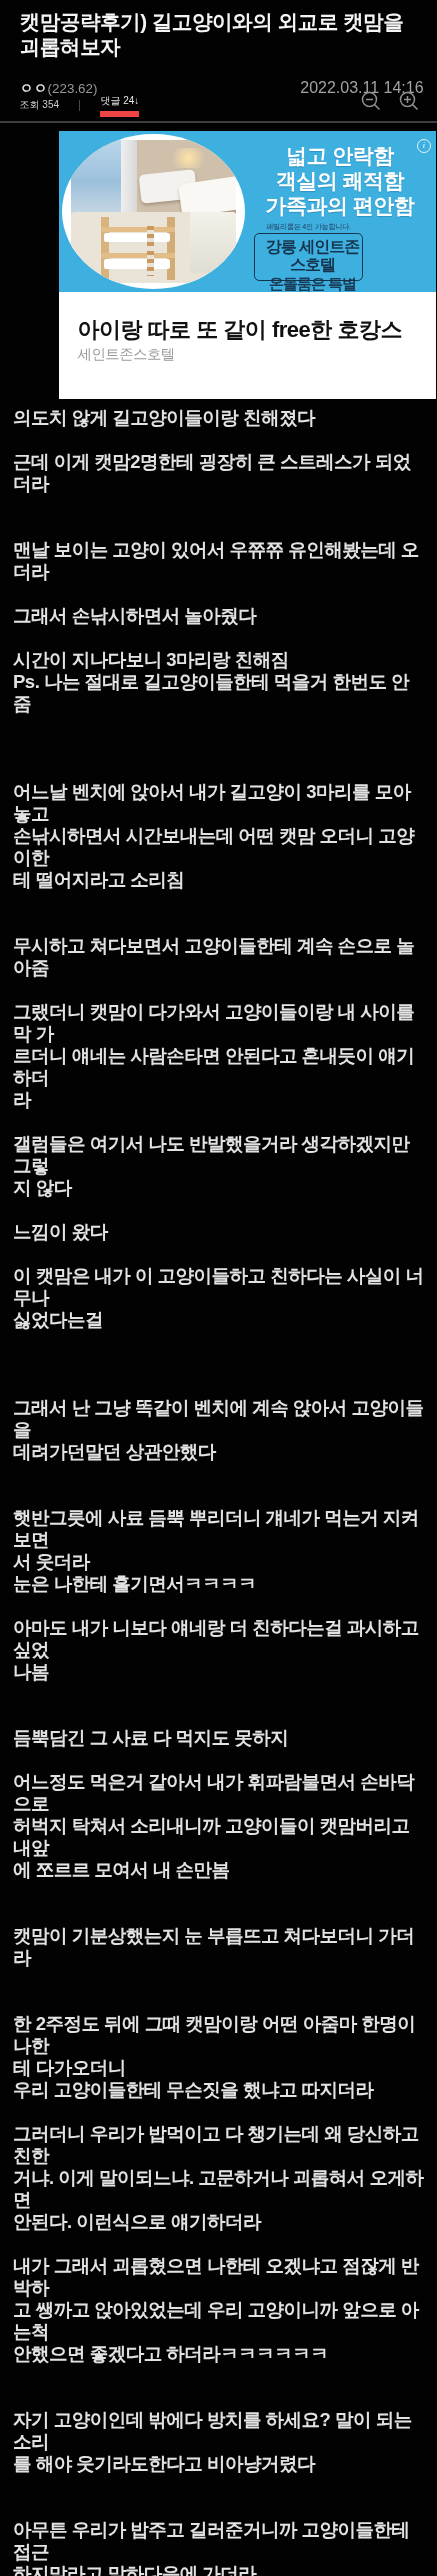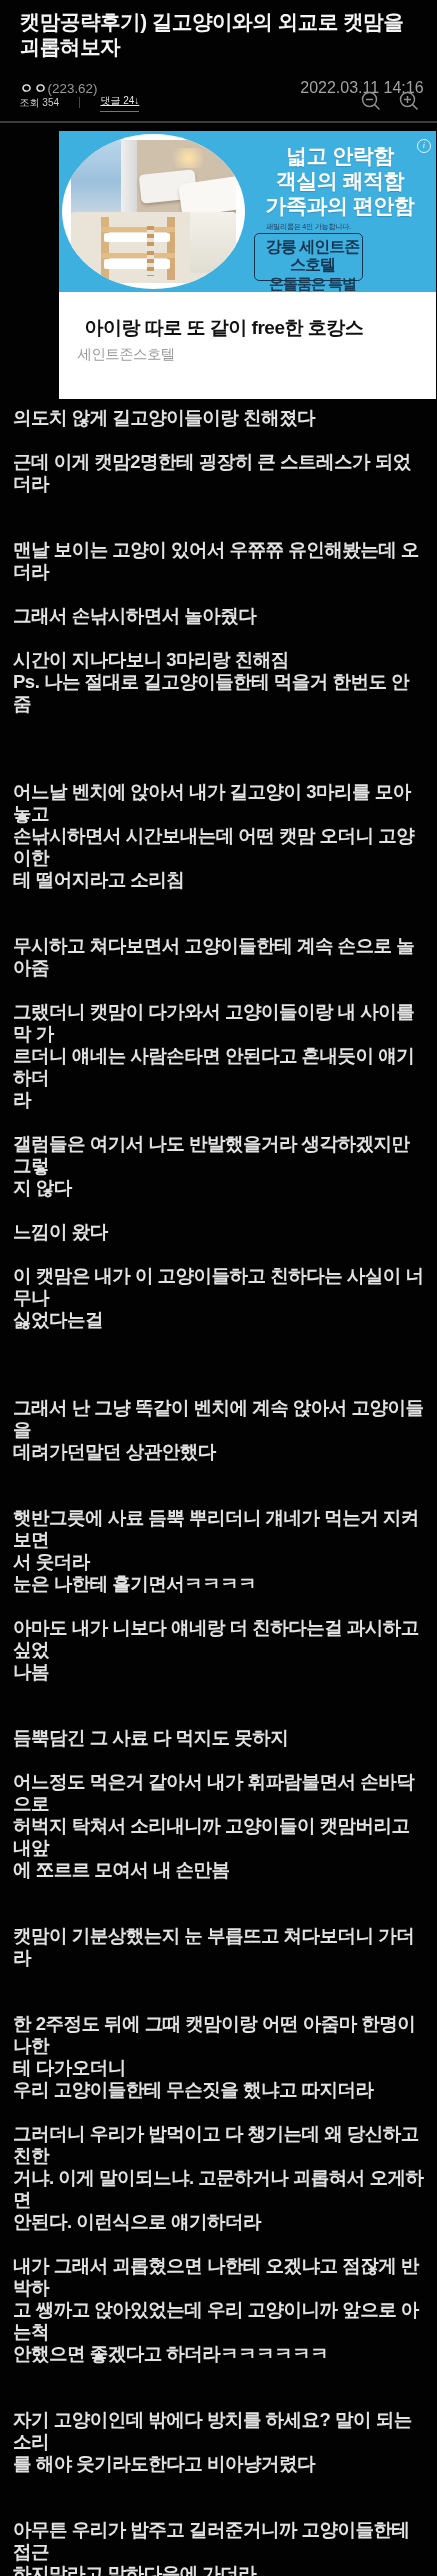--- a/index.html
+++ b/index.html
@@ -21,23 +21,22 @@
   .author-name { color:#e8e8e8; font-size:14px; font-weight:bold; }
   .author-ip { color:#989898; font-size:13.4px; font-weight:normal; }
   .post-date { color:#a3a3a3; font-size:16px; }
   .stats-row {
     position:absolute; left:19.6px; top:94px; display:flex; align-items:center;
     color:#c9c9c9; font-size:10px;gap:12px;
   }
   .views { color:#cfcfcf; }
   .stat-sep { width:1px; height:11.3px; background:#4a4a4a; margin:0 8.2px; }
   .comments-link {
-    color:#e8e8e8; border-bottom:1px solid #ef4444; padding-bottom:2.6px;
+    color:#e8e8e8; border-bottom:6px solid #ef4444; padding-bottom:2.6px;
     cursor:pointer;
-    text-decoration:underline;
   }
   .zoom-icons { position:absolute; right:17.5px; top:89px; display:flex; gap:13.4px; }
   .zoom-icons svg { display:block; }
   .header-divider {
     position:absolute; left:0; top:121px; width:438px; height:1.5px; background:#3d3d3f;
   }
 
   
   .ad-banner {
     position:absolute; left:59px; top:131px; width:377px; height:268px;
@@ -98,23 +97,22 @@
   }
   .ad-box {
     position:absolute; left:195px; top:102px; width:109px; height:48px;
     border:1.5px solid #16334D; border-radius:5.2px; text-align:center;
     color:#16334D; padding-top:3.6px;padding-left:8px;
   }
   .ad-box-line1 { font-size:16px; font-weight:bold; letter-spacing:-1px; line-height:18.5px; }
   .ad-box-line2 { font-size:15px; font-weight:bold; letter-spacing:-1px; line-height:18.5px; opacity:.92; }
   .ad-white { position:absolute; left:0; top:161px; width:100%; height:107px; background:#ffffff; }
   .ad-caption {
-    position:absolute; left:18.5px; top:23px; color:#111; font-size:19px; font-weight:bold;
+    position:absolute; left:18.5px; top:23px; color:#111; font-size:22px; font-weight:bold;
     letter-spacing:-0.5px;
-    margin-left:7px;
   }
   .ad-advertiser {
     position:absolute; left:18.5px; top:53px; color:#9b9b9b; font-size:14.4px; letter-spacing:-0.5px;
   }
 
   
   .post-body {
     position:absolute; left:13px; top:407px; width:413px;
     color:#e2e2e2; font-size:18.5px; font-weight:bold; line-height:22px;
     letter-spacing:-0.5px; white-space:pre-line;

